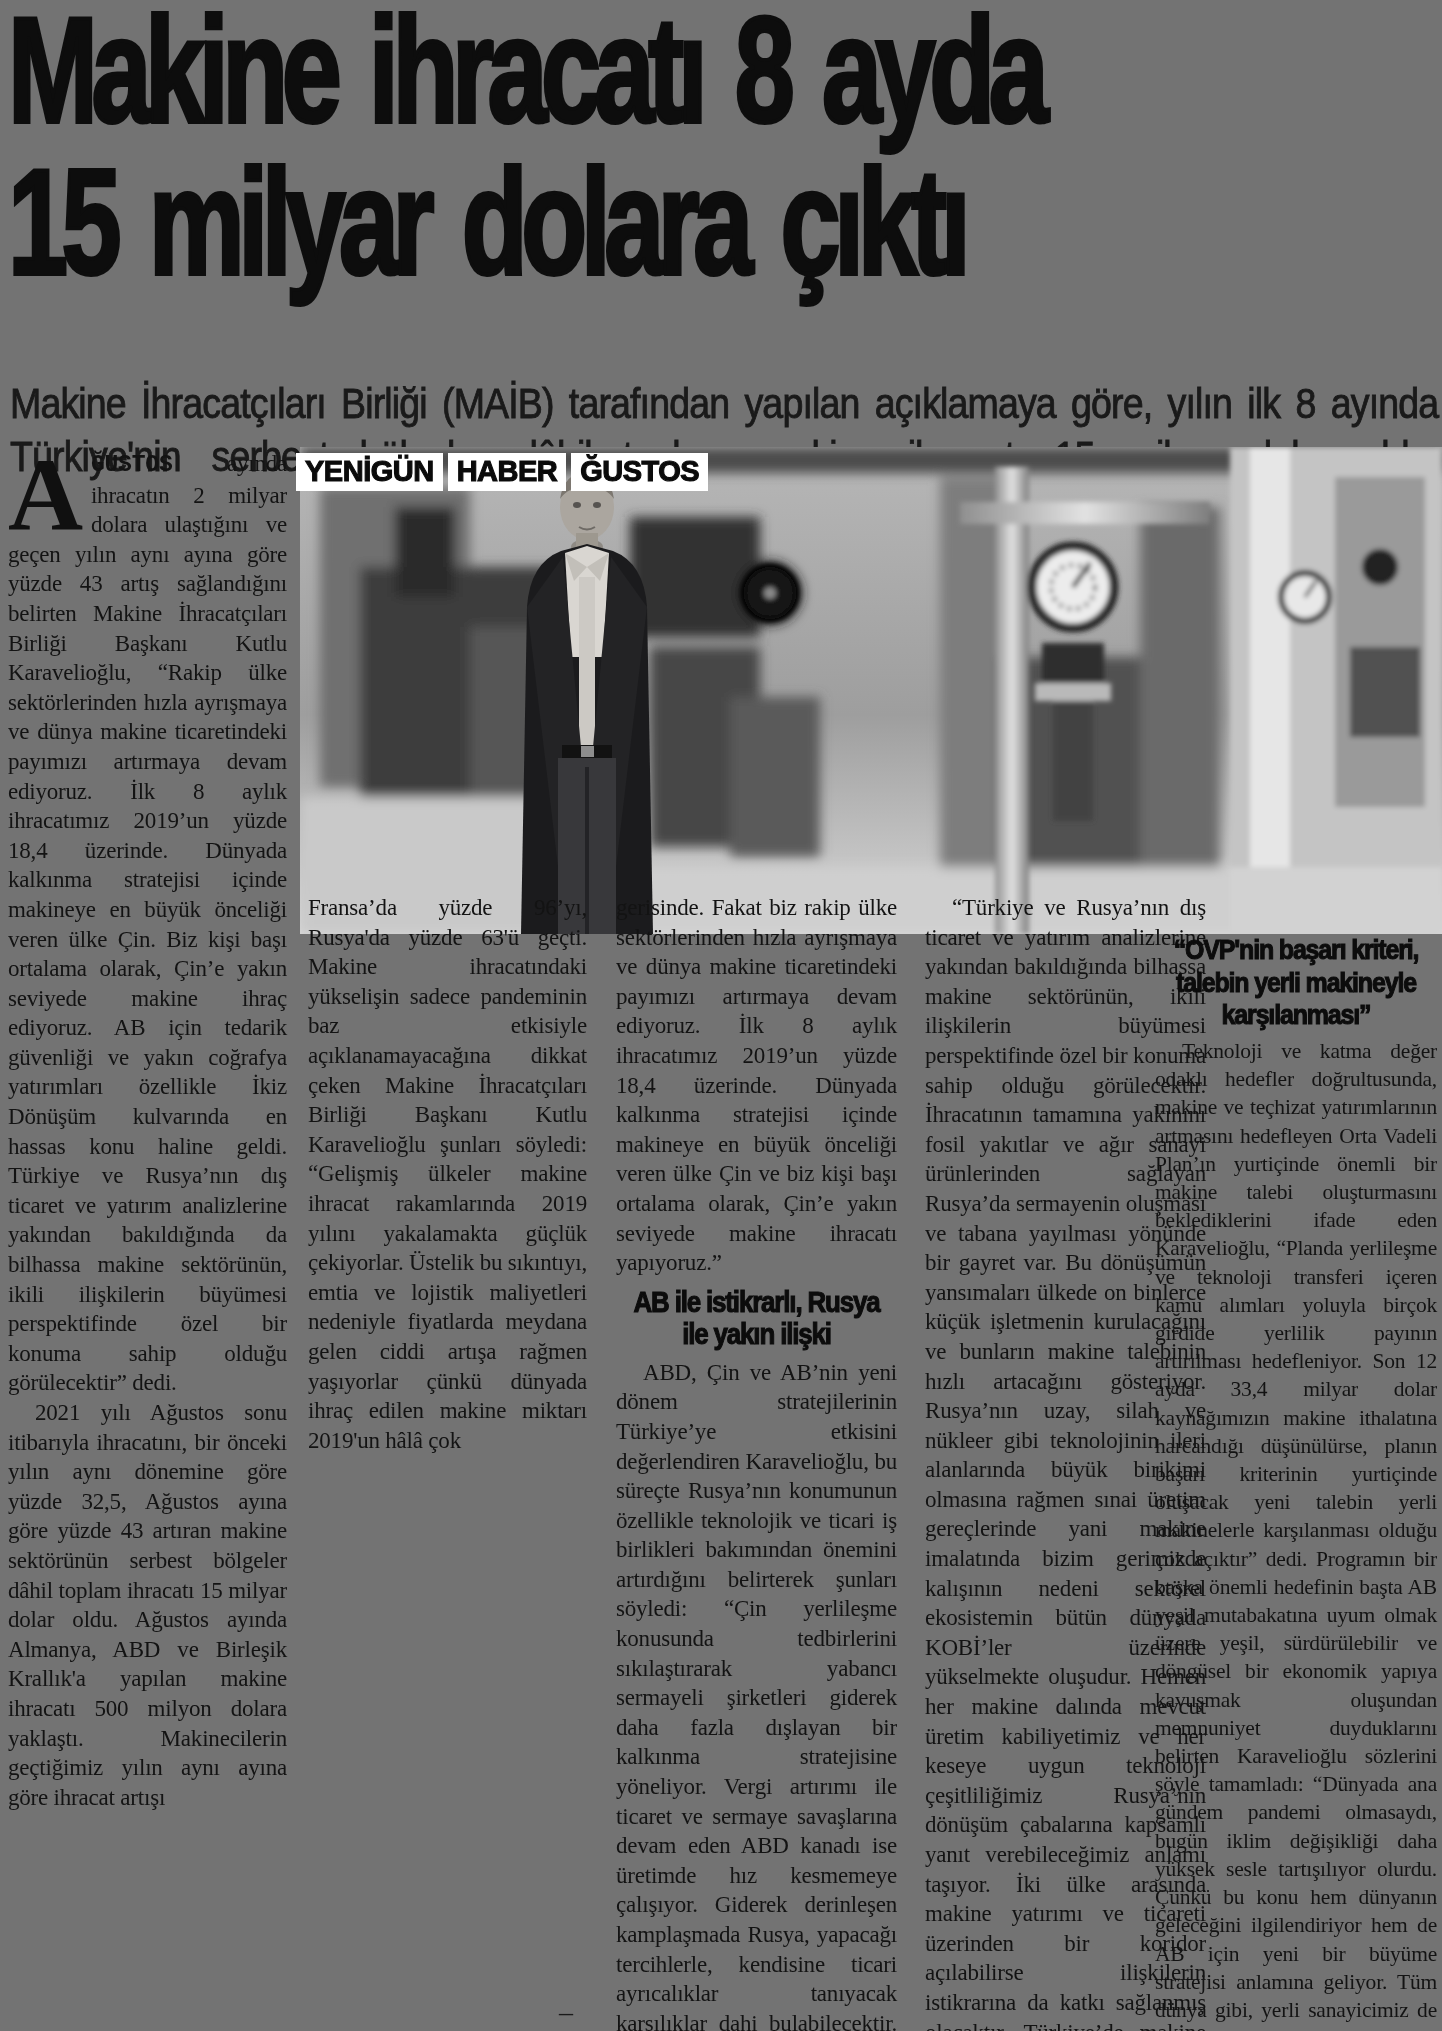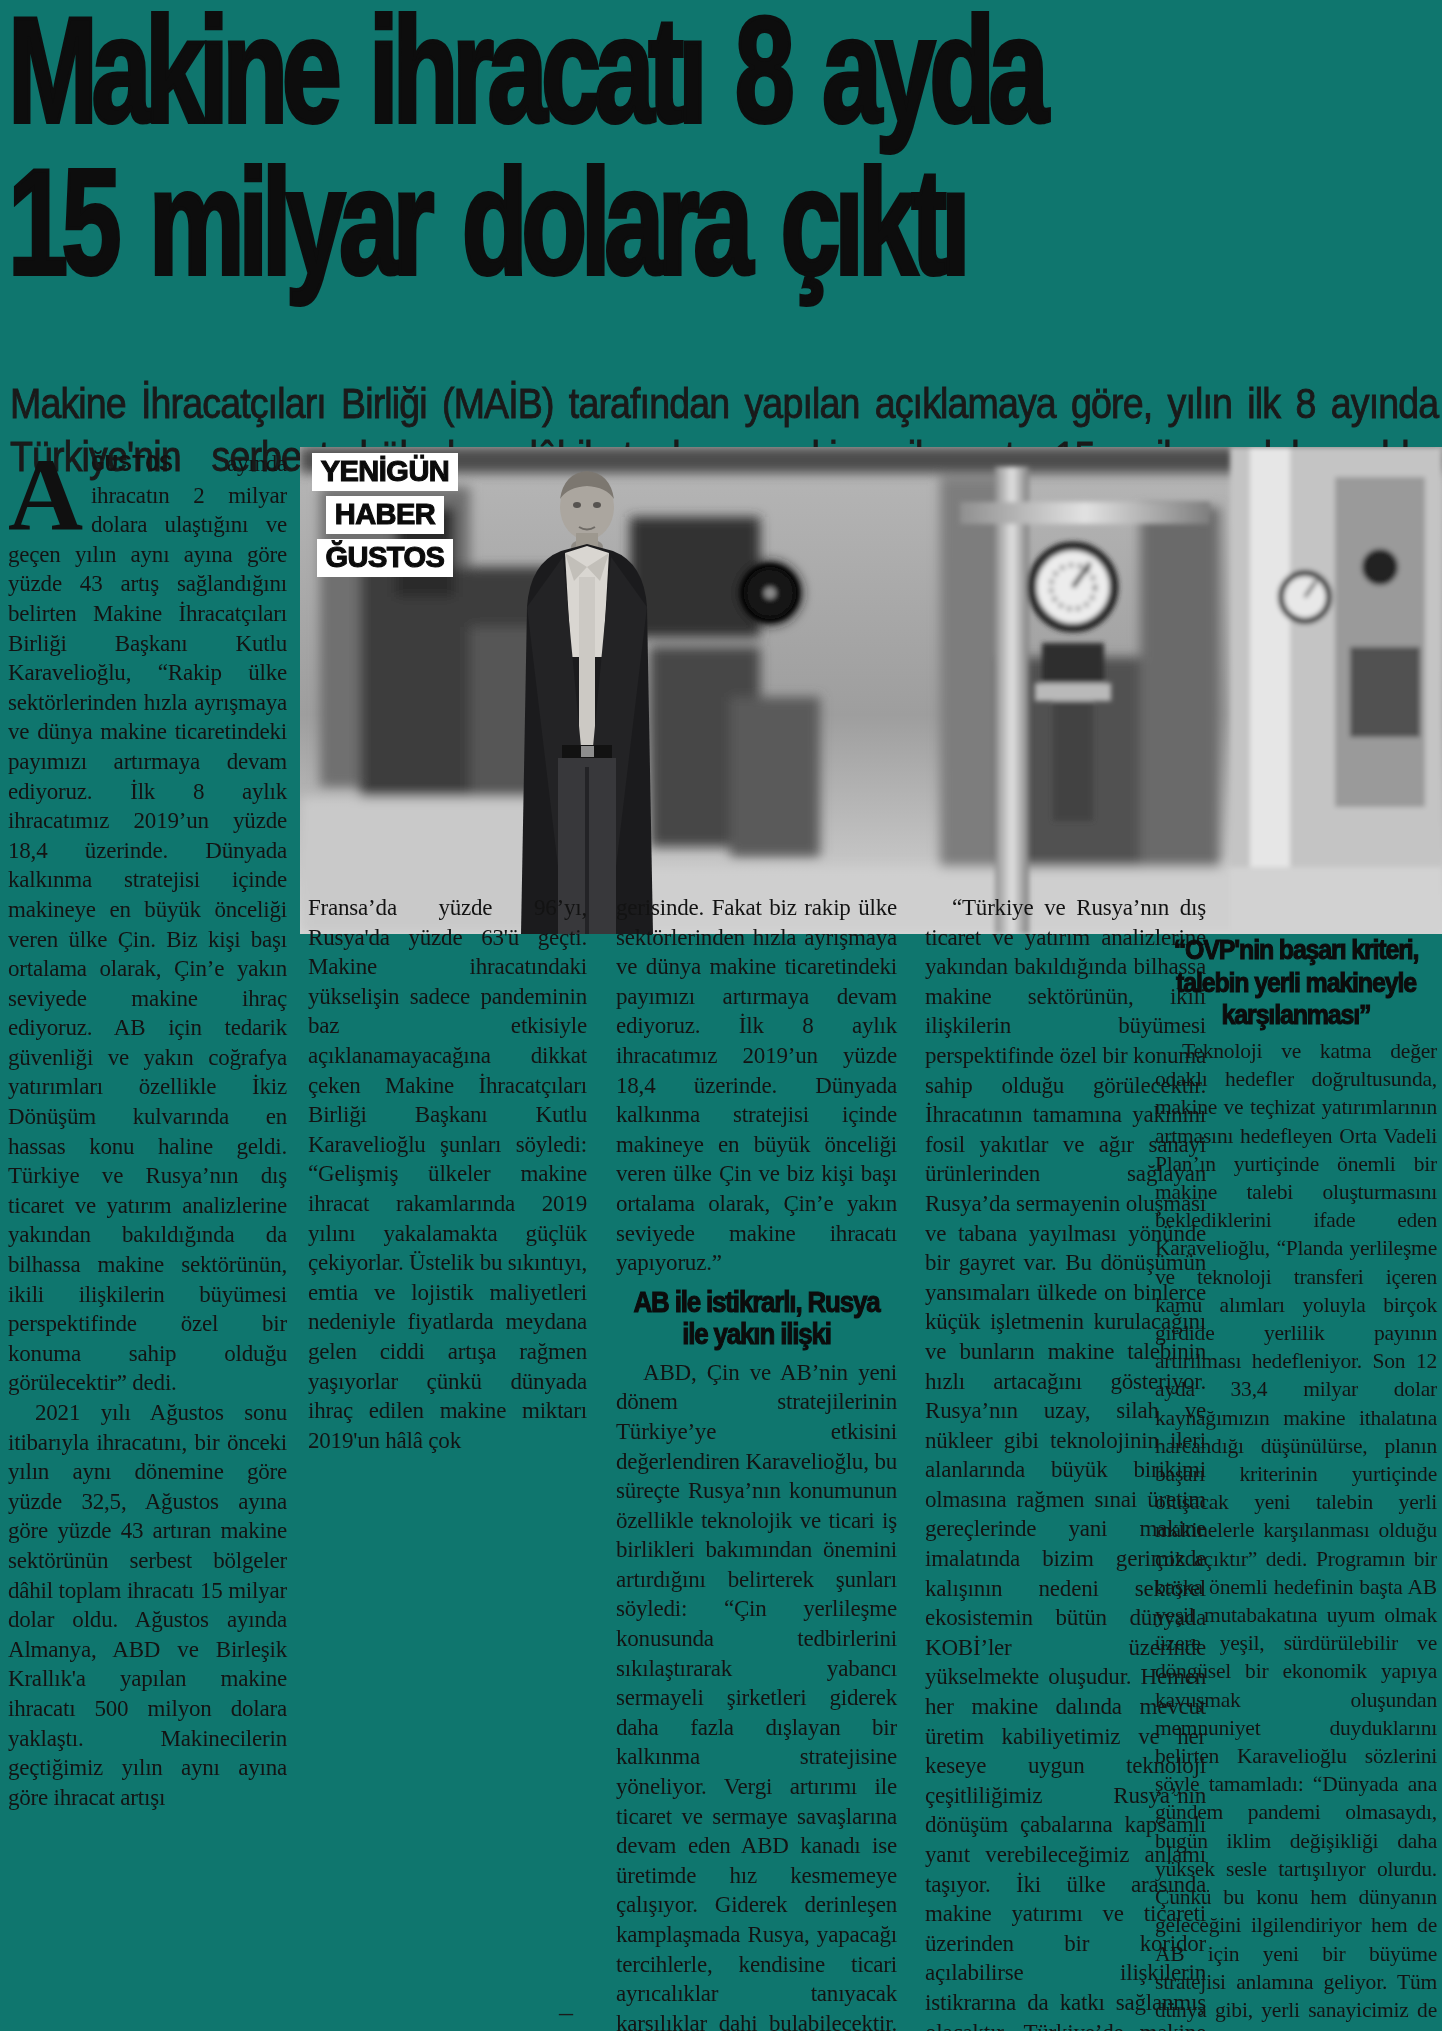--- a/index.html
+++ b/index.html
@@ -1,36 +1,36 @@
 <!DOCTYPE html>
 <html lang="tr"><head>
 <meta charset="utf-8">
 <style>
   html,body{margin:0;padding:0;background:#ffffff;}
-  .page{position:relative;width:1442px;height:2031px;overflow:hidden;background:#0f766e;color:#141414;}
+  .page{position:relative;width:1442px;height:2031px;overflow:hidden;background:#737373;color:#141414;}
 
   
   .headline{position:absolute;left:8px;top:-6px;font-family:"Liberation Sans",sans-serif;
             font-weight:900;color:#0d0d0d;}
   .hl-line{display:block;height:152px;line-height:152px;white-space:nowrap;}
   .hl-inner{display:inline-block;transform:scaleX(.72);transform-origin:0 50%;
             font-size:150px;letter-spacing:-9px;word-spacing:14px;
             -webkit-text-stroke:4px #0d0d0d;}
 
   
   .subheadline{position:absolute;left:10px;top:334px;width:1636px;
                transform:scaleX(.873);transform-origin:0 0;
                font-family:"Liberation Sans",sans-serif;font-size:43px;line-height:53px;
                letter-spacing:-1px;color:#1a1a1a;-webkit-text-stroke:.9px #1a1a1a;
                text-align:justify;text-align-last:justify;}
 
   
   .photo{position:absolute;left:300px;top:447px;width:1142px;height:487px;overflow:hidden;background:#a9a9a9;}
   .photo svg{display:block;width:100%;height:100%;}
-  .badge{position:absolute;left:296px;top:453px;width:178px;display:flex;flex-direction:column;
+  .badge{position:absolute;left:296px;top:453px;width:178px;display:flex;
          align-items:center;gap:5px;font-family:"Liberation Sans",sans-serif;}
   .badge-line{background:#ffffff;color:#0b0b0b;font-weight:900;font-size:29px;line-height:34px;
               padding:1px 9px 3px;letter-spacing:-.5px;-webkit-text-stroke:1.1px #0b0b0b;white-space:nowrap;}
 
   
   .col{position:absolute;top:893px;font-family:"Liberation Serif",serif;font-size:23px;
        line-height:29.6px;text-align:justify;letter-spacing:-.2px;color:#131313;}
   .col p{margin:0;}
   .col p.indent{text-indent:27px;}
   #col1{left:8px;width:279px;top:449px;}

